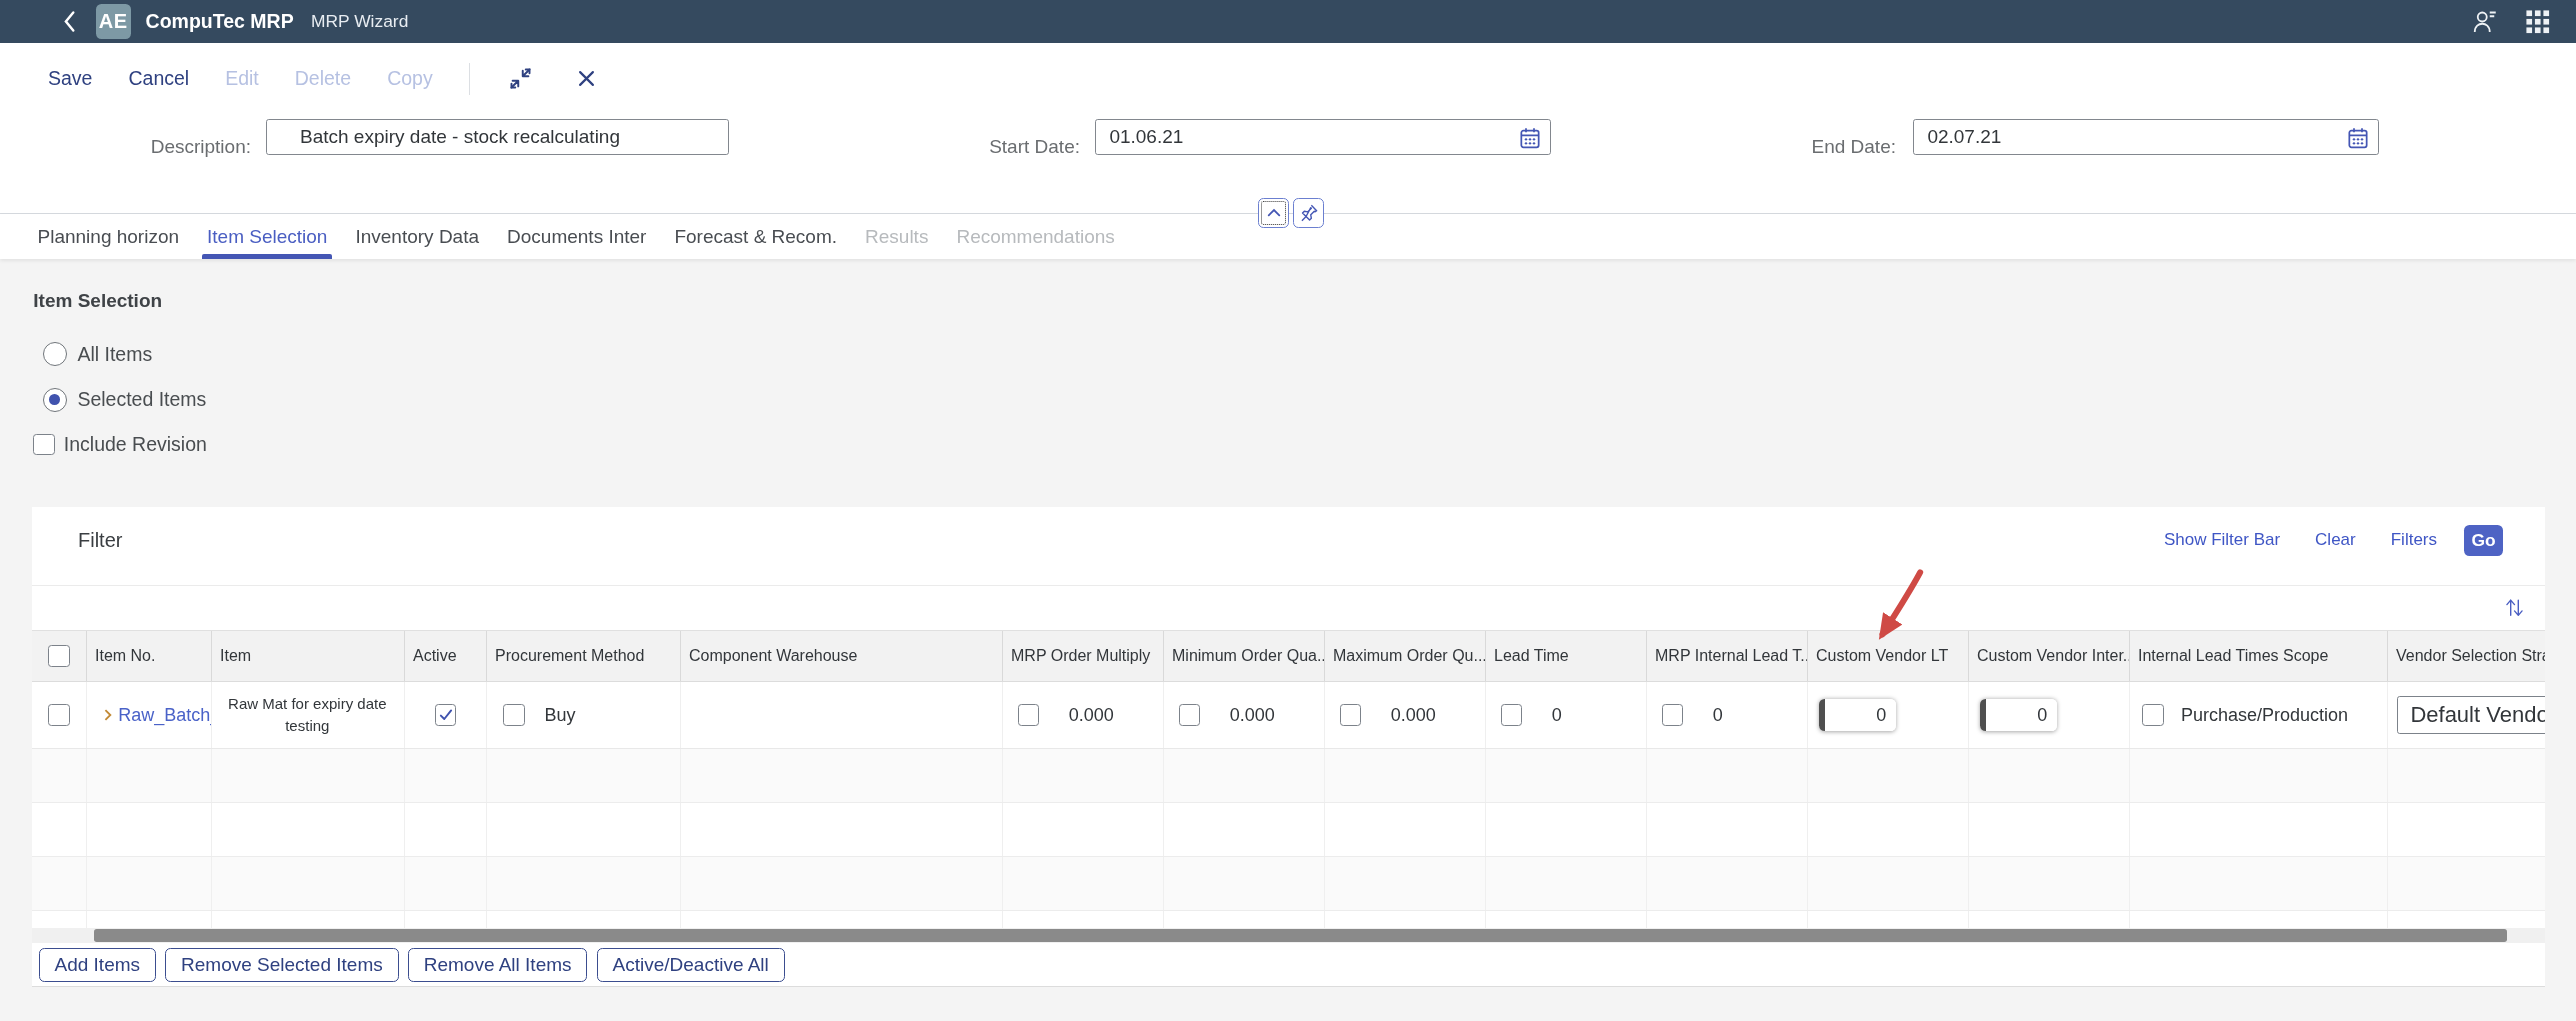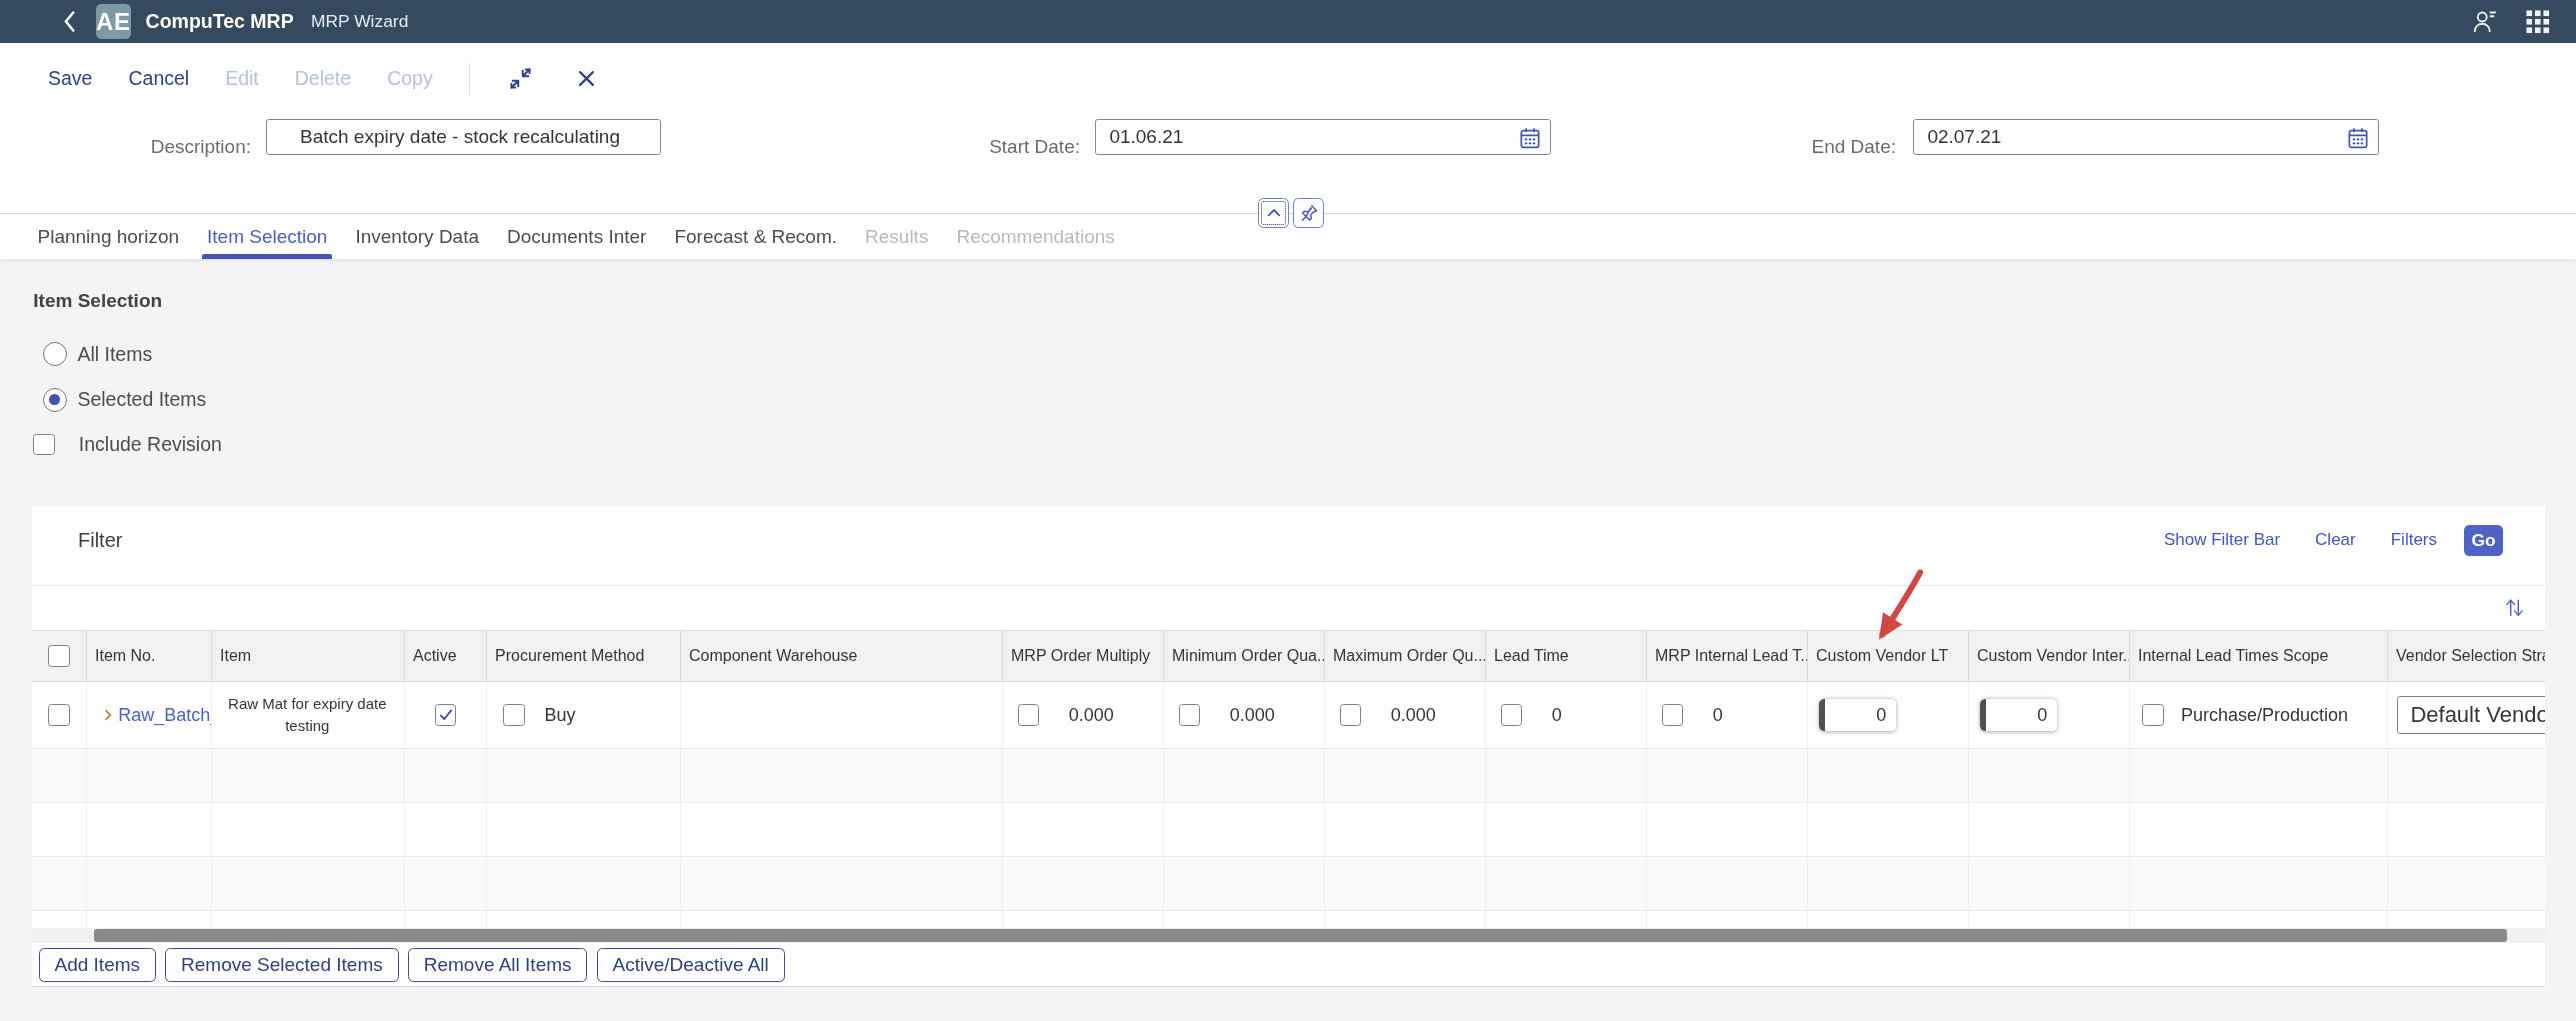--- a/index.html
+++ b/index.html
@@ -3,21 +3,21 @@
 <meta charset="utf-8">
 <style>
   * { margin:0; padding:0; box-sizing:border-box; }
   html,body { width:2576px; height:1021px; overflow:hidden; }
   body { font-family:"Liberation Sans", sans-serif; background:#fff; color:#32363a; }
   .page { position:relative; width:2576px; height:1021px; }
 
   
   .shell { height:43px; background:#354a5f; display:flex; align-items:center; }
   .shell-back { margin-left:58px; width:23px; height:23px; display:flex; align-items:center; justify-content:center; cursor:pointer; }
-  .shell-badge { margin-left:14.8px; width:35px; height:35px; border-radius:5.4px; background:#7d99a5; color:#fff; font-size:24px; font-weight:bold; display:flex; align-items:center; justify-content:center; letter-spacing:0.7px; }
+  .shell-badge { margin-left:14.8px; width:35px; height:35px; border-radius:5.4px; background:#7d99a5; color:#fff; font-size:20px; font-weight:bold; display:flex; align-items:center; justify-content:center; letter-spacing:0.7px; }
   .shell-name { margin-left:14.8px; color:#fff; font-size:19.5px; font-weight:bold; }
   .shell-sub { margin-left:17.4px; color:#e8edf2; font-size:17.4px; }
   .shell-spacer { flex:1; }
   .shell-icon { width:29.5px; height:29.5px; margin-right:23px; display:flex; align-items:center; justify-content:center; cursor:pointer; }
   .shell-icon:last-child { margin-right:24px; }
 
   
   .titlebar { height:71px; background:#fff; display:flex; align-items:center; padding:0 48px; }
   .title { font-size:23px; color:#2f3237; font-weight:400; flex:1; white-space:nowrap; overflow:hidden; }
   .actions { display:flex; align-items:center; gap:36px; }
@@ -52,21 +52,21 @@
   .content { height:763px; background:#f4f4f4; padding-left:32px; position:relative; }
   .sec-heading { padding-top:31px; font-size:19px; font-weight:bold; color:#3f4347; margin-left:1.3px; }
   .opt-row { display:flex; align-items:center; margin-top:20px; margin-left:10.7px; height:25.5px; cursor:pointer; }
   .opt-row.first { margin-top:29.5px; }
   .radio { width:24px; height:24px; border:1.3px solid #70757a; border-radius:50%; background:#fff; display:flex; align-items:center; justify-content:center; }
   .radio .dot { width:10.7px; height:10.7px; border-radius:50%; background:#4053ae; display:none; }
   .radio.sel .dot { display:block; }
   .opt-label { margin-left:10.7px; font-size:19.5px; color:#494d50; }
   .chk-row { display:flex; align-items:center; margin-top:20px; margin-left:1.3px; height:24px; cursor:pointer; }
   .cb { width:21.5px; height:21.5px; border:1.3px solid #7c828a; border-radius:3.4px; background:#fff; display:flex; align-items:center; justify-content:center; flex:none; }
-  .chk-row .opt-label { margin-left:24px; }
+  .chk-row .opt-label { margin-left:9px; }
 
   
   .card { position:absolute; left:32px; top:248px; width:2513px; height:480px; background:#fff; }
   .filter-row { height:79px; display:flex; align-items:center; padding:0 42px 12px 46px; border-bottom:0.7px solid #ebebeb; }
   .filter-title { font-size:20px; color:#3a3e42; flex:1; }
   .filter-link { font-size:17px; color:#3f56c5; margin-left:35px; cursor:pointer; white-space:nowrap; }
   .go-btn { margin-left:27px; width:39px; height:31px; background:#4e63c4; color:#fff; font-size:17.4px; font-weight:bold; border:none; border-radius:5.4px; display:flex; align-items:center; justify-content:center; cursor:pointer; }
   .tbl-toolbar { height:44px; display:flex; align-items:center; justify-content:flex-end; padding-right:19px; }
 
   
@@ -161,21 +161,21 @@
       <span class="action-icon">
         <svg width="23" height="23" viewBox="0 0 36 36" fill="none" stroke="#2f4180" stroke-width="3.4" stroke-linecap="round">
           <path d="M8 8 L28 28 M28 8 L8 28"></path>
         </svg>
       </span>
     </div>
   </section>
 
   <section class="formrow">
     <label class="f-label" style="left:60px; width:191px;">Description:</label>
-    <input class="f-input" style="left: 266px; width: 395px; padding-left: 33px;" value="Batch expiry date - stock recalculating">
+    <input class="f-input" style="left: 266px; width: 463px; padding-left: 33px;" value="Batch expiry date - stock recalculating">
 
     <label class="f-label" style="left:926px; width:154px;">Start Date:</label>
     <div class="f-date-wrap" style="left:1095px; width:456px;">
       <input value="01.06.21" style="">
       <span class="cal-icon">
         <svg width="24" height="24" viewBox="0 0 36 36" fill="none" stroke="#4456b4" stroke-width="2.6">
           <rect x="5" y="7" width="26" height="25" rx="3"></rect>
           <path d="M12 3.5 v6 M24 3.5 v6 M5 14 h26"></path>
           <g fill="#4456b4" stroke="none">
             <circle cx="12" cy="20" r="1.8"></circle>

